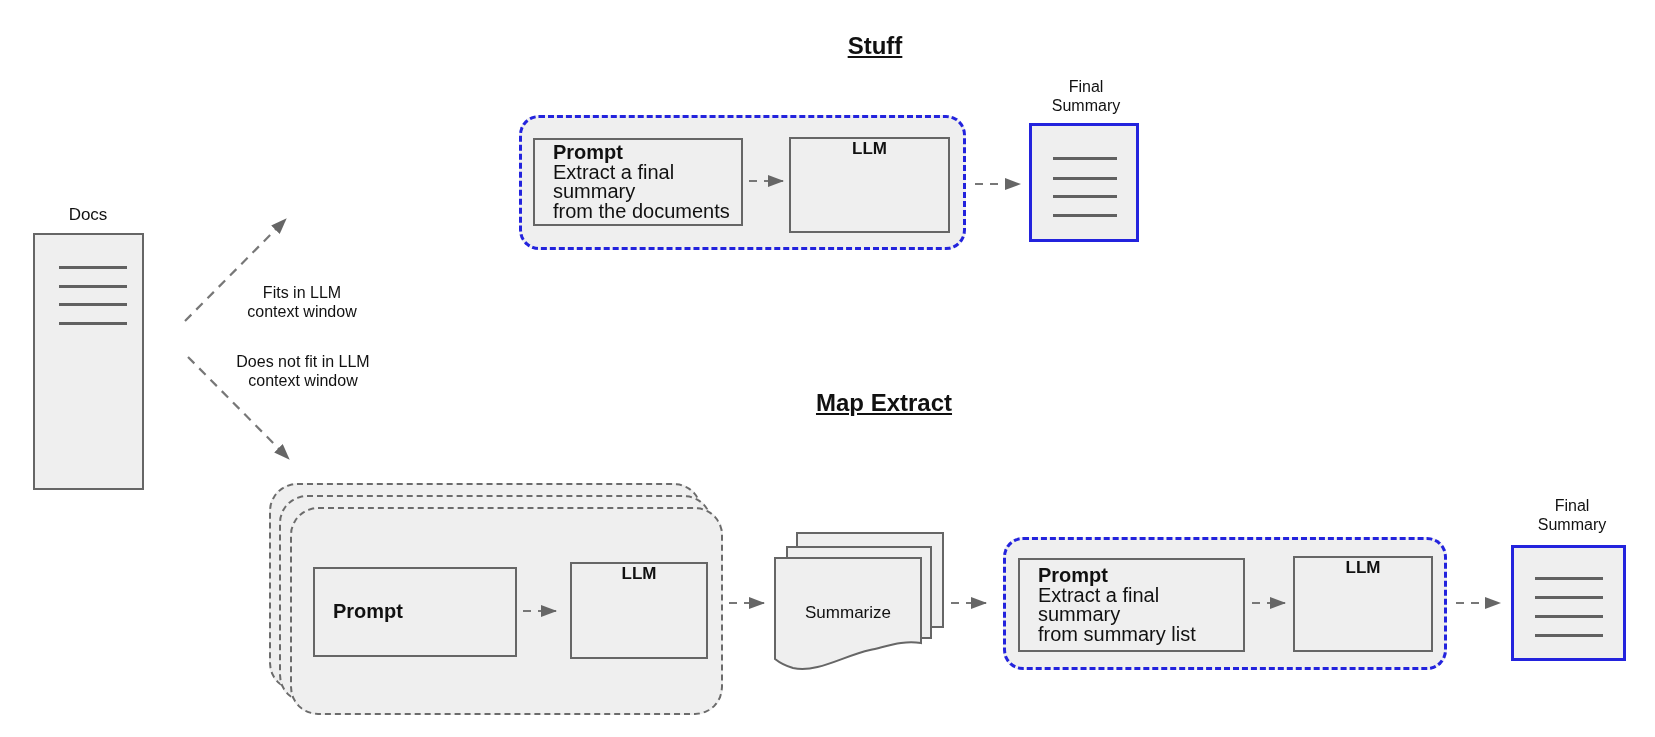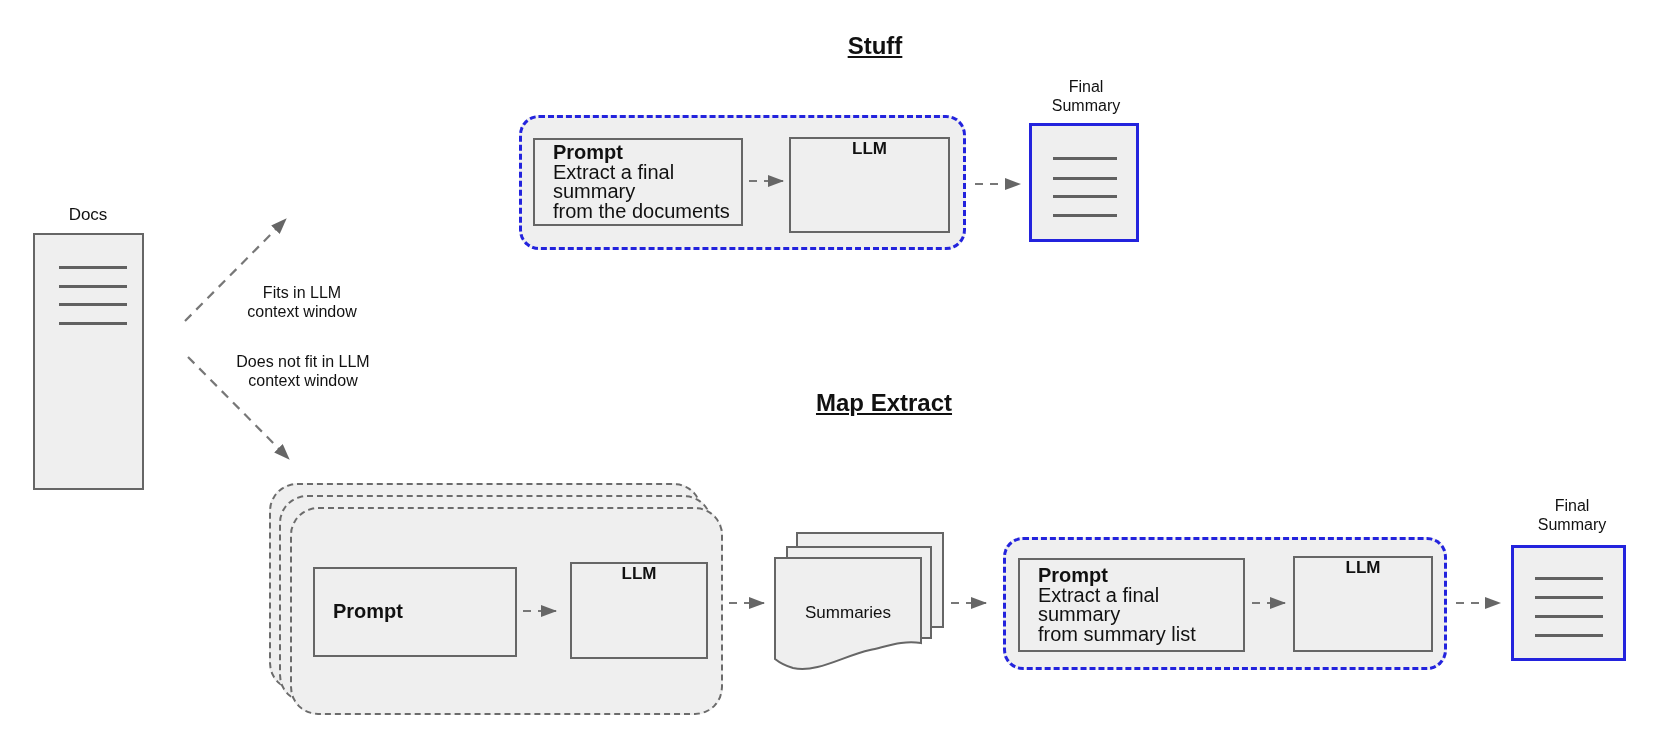--- a/index.html
+++ b/index.html
@@ -156,21 +156,21 @@
   <div class="title" style="left:884px;top:390px;">Map Extract</div>
 
   <div class="abs node-box prompt-box" style="left:313px;top:567px;width:204px;height:90px;">
     <span class="prompt-title">Prompt</span>
   </div>
 
   <div class="abs node-box llm-box" style="left:570px;top:562px;width:138px;height:97px;">
     <span>LLM</span>
   </div>
 
-  <div class="lbl" style="left:848px;top:603px;font-size:17px;">Summaries</div>
+  <div class="lbl" style="left:848px;top:603px;font-size:17px;">Summarize</div>
 
   <div class="abs node-box prompt-box" style="left:1018px;top:558px;width:227px;height:94px;">
     <span class="prompt-title">Prompt</span>
     <span class="prompt-body">Extract a final summary
 from summary list</span>
   </div>
 
   <div class="abs node-box llm-box" style="left:1293px;top:556px;width:140px;height:96px;">
     <span>LLM</span>
   </div>

